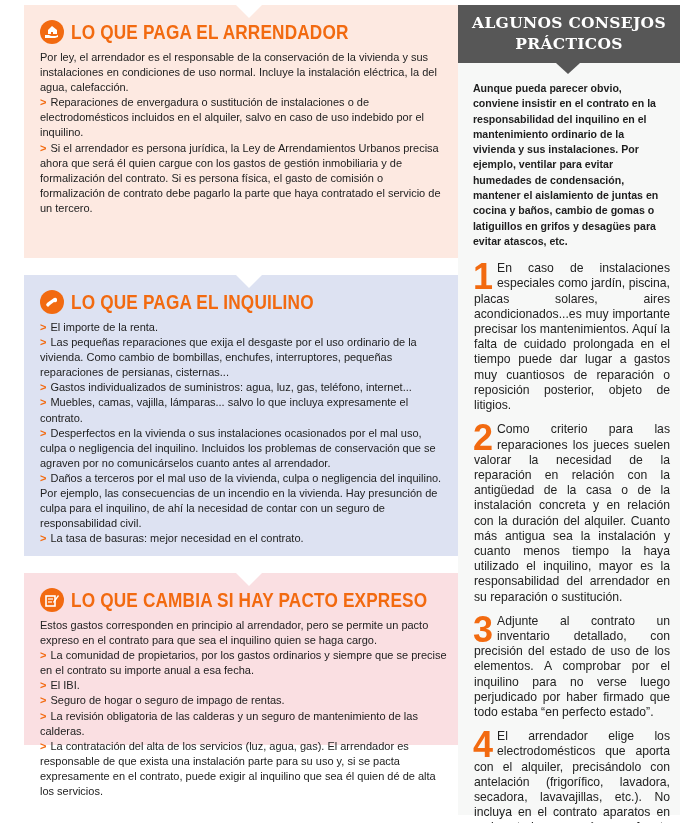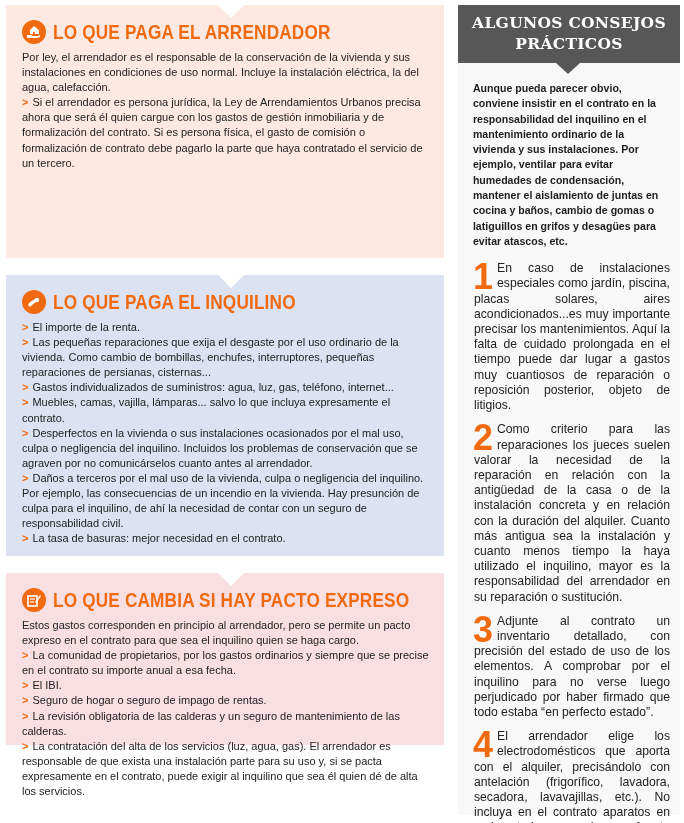--- a/index.html
+++ b/index.html
@@ -1,19 +1,19 @@
 <!DOCTYPE html>
 <html><head>
 <meta charset="utf-8">
 <style>
   * { box-sizing: border-box; margin: 0; padding: 0; }
   html, body { width: 684px; height: 823px; background: #ffffff; overflow: hidden; }
   body { position: relative; font-family: "Liberation Sans", sans-serif; color: #1e1e1e; }
 
-  .box { position: absolute; left: 6px; width: 438px; padding: 14px 14px 10px 16px; }
+  .box { position: absolute; left: 24px; width: 438px; padding: 14px 14px 10px 16px; }
   .box .notch { position: absolute; top: 0; left: 212px; width: 0; height: 0;
     border-left: 13px solid transparent; border-right: 13px solid transparent; border-top: 13px solid #ffffff; }
   .box-arrendador { top: 5px; height: 253px; background: #fde9e1; }
   .box-inquilino { top: 275px; height: 281px; background: #dde2f2; }
   .box-pacto { top: 573px; height: 172px; background: #fadfe2; }
 
   .box-head { display: flex; align-items: center; margin-bottom: 5px; height: 26px; }
   .head-icon { width: 24px; height: 24px; border-radius: 50%; background: #f26a10;
     display: inline-flex; align-items: center; justify-content: center; margin-right: 7px; flex: none; }
   .head-icon svg { width: 16px; height: 16px; }
@@ -45,20 +45,21 @@
     <span class="head-icon">
       <svg viewBox="0 0 16 16">
           <path d="M8 2 L13 6 L13 10 L9 10 L9 8 L7 8 L7 10 L4 10 L4 6 Z" fill="#fff"></path>
           <path d="M1 11 L5 11 L7 12 L12 12 L14 11 L14 13 L11 14 L1 14 Z" fill="#fff"></path>
         </svg>
     </span>
     <h2 class="box-title">LO QUE PAGA EL ARRENDADOR</h2>
   </div>
   <div class="box-body">
     <p>Por ley, el arrendador es el responsable de la conservación de la vivienda y sus instalaciones en condiciones de uso normal. Incluye la instalación eléctrica, la del agua, calefacción.</p>
+    <p><span class="arrow">&gt;</span><span>Reparaciones de envergadura o sustitución de instalaciones o de electrodomésticos incluidos en el alquiler, salvo en caso de uso indebido por el inquilino.</span></p>
     <p><span class="arrow">&gt;</span><span>Si el arrendador es persona jurídica, la Ley de Arrendamientos Urbanos precisa ahora que será él quien cargue con los gastos de gestión inmobiliaria y de formalización del contrato. Si es persona física, el gasto de comisión o formalización de contrato debe pagarlo la parte que haya contratado el servicio de un tercero.</span></p>
   </div>
 </section>
 
 <section class="box box-inquilino">
   <div class="notch"></div>
   <div class="box-head">
     <span class="head-icon">
       <svg viewBox="0 0 16 16">
           <path d="M3 9 L10 4 Q12 3 13 5 L13 7 Q12 9 10 8 L6 11 L4 13 L2 11 Z" fill="#fff"></path>

